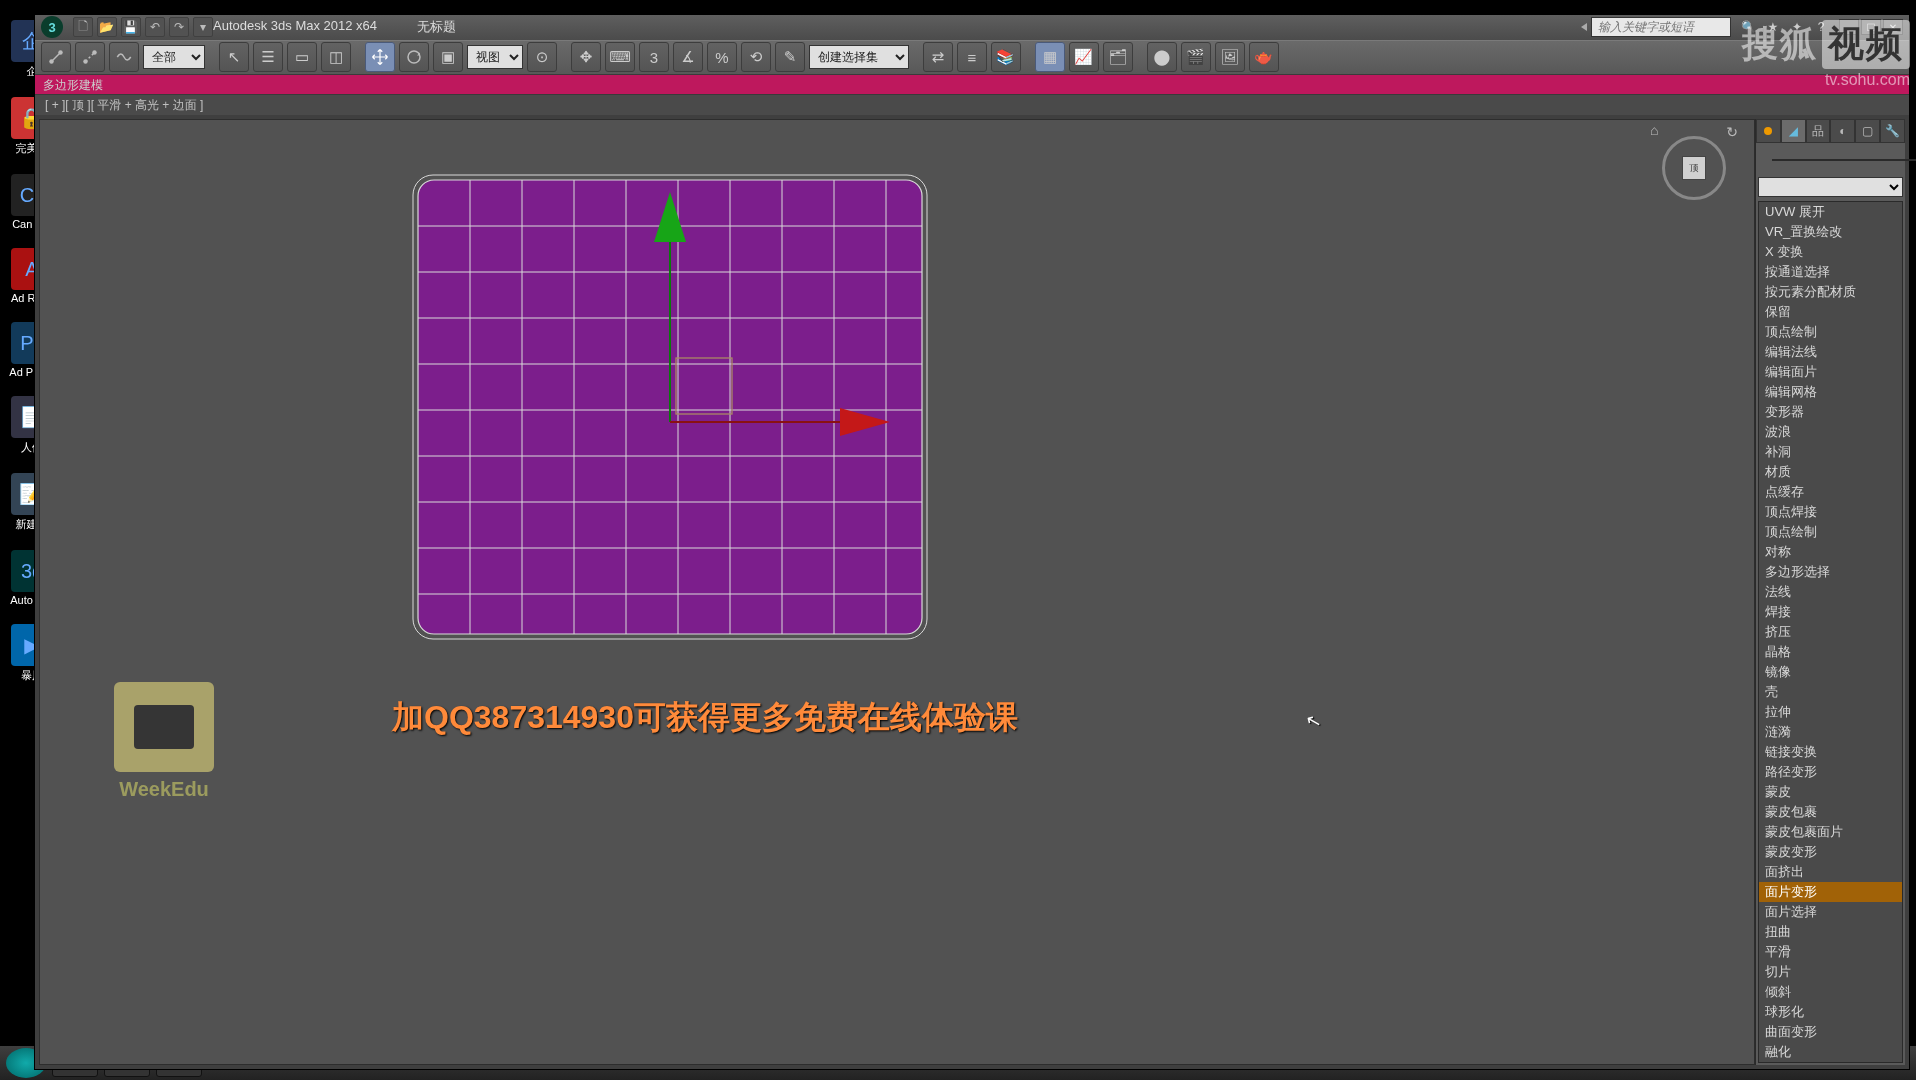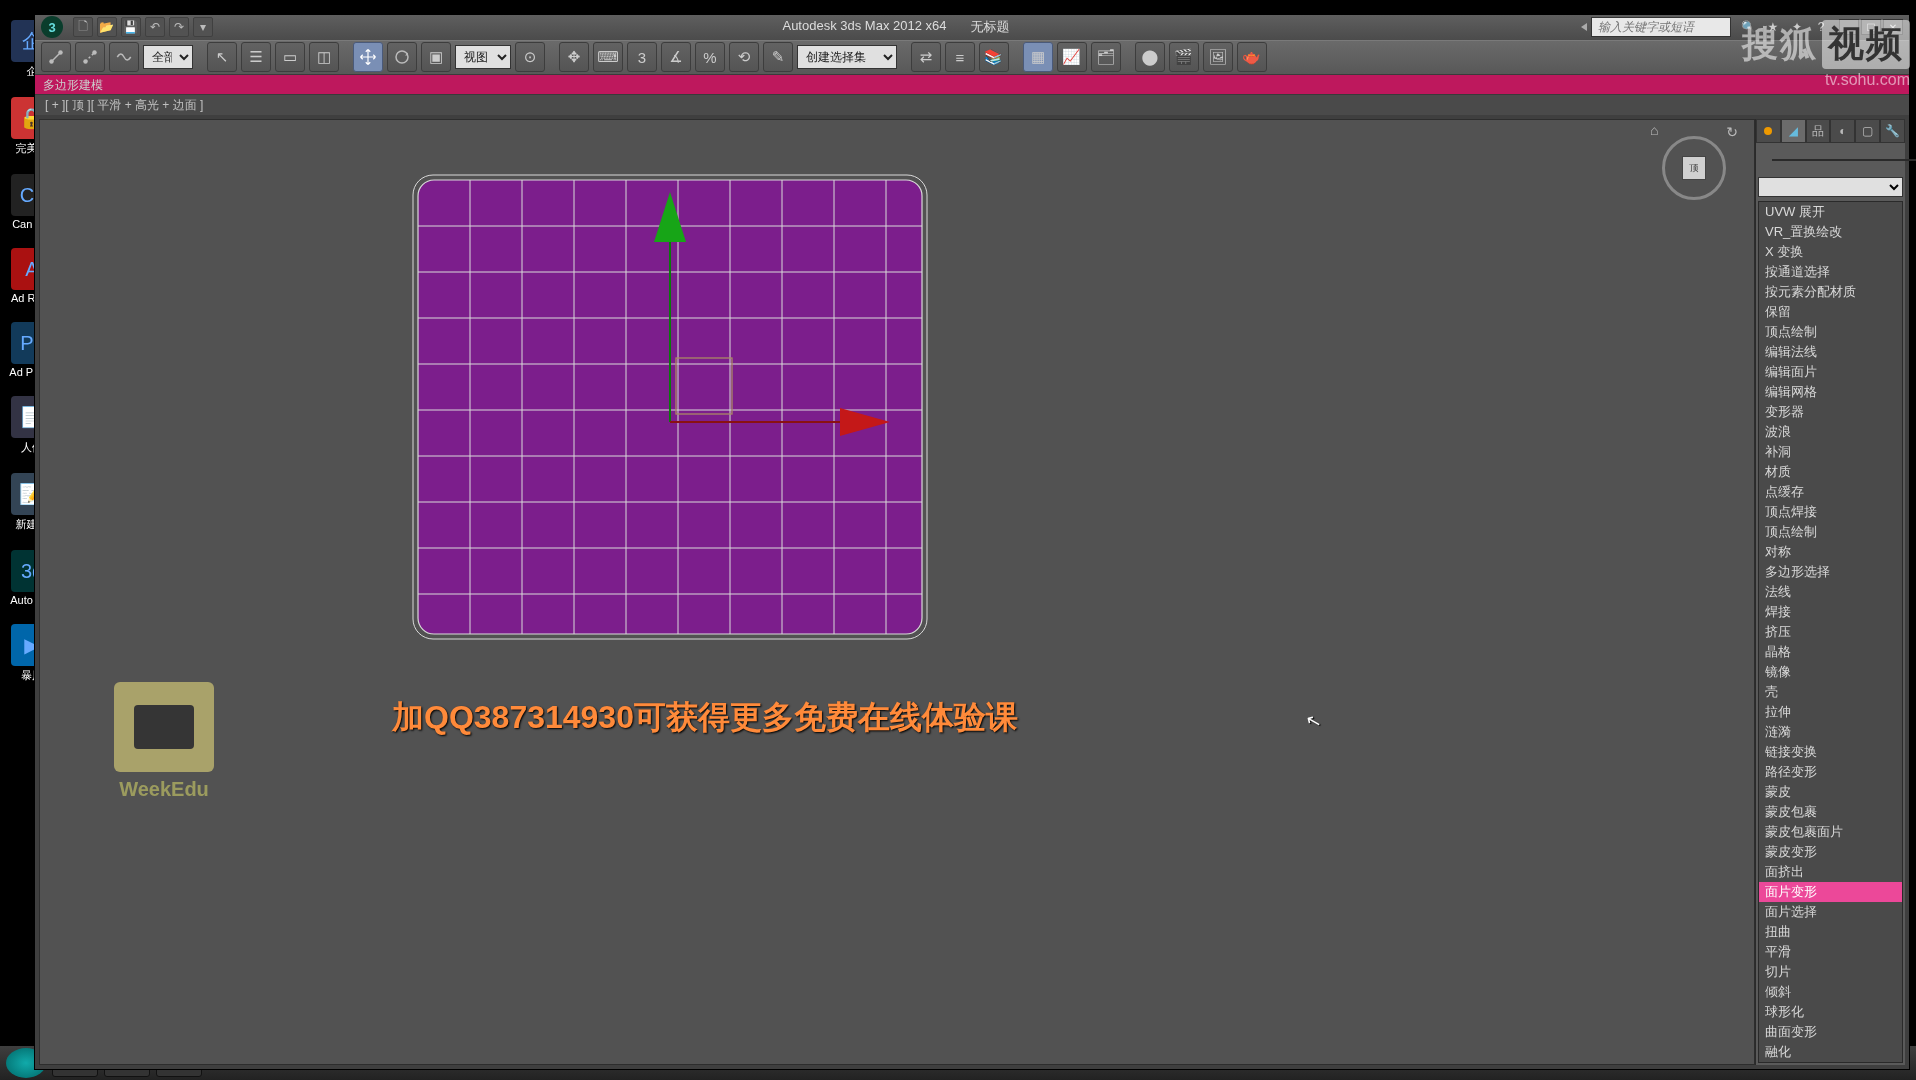--- a/index.html
+++ b/index.html
@@ -20,21 +20,21 @@
     background: #565656; border: 1px solid #000; display: flex; flex-direction: column;
     z-index: 5;
   }
   .titlebar {
     height: 28px; background: linear-gradient(#5f5f5f, #4b4b4b);
     display: flex; align-items: center; padding: 0 6px; color: #ddd; font-size: 13px;
   }
   .app-icon { width: 22px; height: 22px; background: #0a3d2c; border-radius: 50%; margin-right: 10px; display: flex; align-items: center; justify-content: center; color: #6dd; font-size: 13px; font-weight: bold; }
   .qat { display: flex; gap: 4px; }
   .qat-btn { width: 20px; height: 20px; background: #525252; border: 1px solid #404040; border-radius: 2px; display: flex; align-items: center; justify-content: center; font-size: 12px; color: #bbb; cursor: pointer; }
-  .title-text { flex: 1; text-align: center; display: flex; gap: 24px; justify-content: center; }
+  .title-text { flex: 1; text-align: center; display: flex; gap: 40px; }
   .title-search { display: flex; align-items: center; gap: 4px; margin-right: 8px; }
   .title-search input { width: 140px; height: 20px; background: #e8e8e8; border: 1px solid #333; padding: 0 6px; font-size: 12px; color: #888; font-style: italic; }
   .title-right-icons { display: flex; gap: 4px; }
   .title-right-icons .qat-btn { background: transparent; border: none; color: #ccc; }
   .win-controls { display: flex; gap: 2px; margin-left: 8px; }
   .win-btn { width: 20px; height: 16px; background: #6b6b6b; border: 1px solid #333; font-size: 10px; display: flex; align-items: center; justify-content: center; cursor: pointer; color: #ddd; }
 
   .menubar {
     height: 22px; background: #4d4d4d; display: flex; align-items: center; padding: 0 8px; gap: 16px; font-size: 13px; color: #d0d0d0;
   }
@@ -106,21 +106,21 @@
   .cp-name-row input { flex: 1; background: #444; border: 1px solid #2a2a2a; color: #ccc; padding: 0 4px; font-size: 12px; }
   .cp-dropdown { height: 20px; margin: 2px; background: #e0e0e0; border: 1px solid #333; font-size: 12px; }
   .cp-list {
     flex: 1; background: #4a4a4a; margin: 2px; border: 1px solid #2a2a2a;
     overflow-y: auto; font-size: 13px; color: #d8d8d8;
   }
   .cp-list::-webkit-scrollbar { width: 14px; }
   .cp-list::-webkit-scrollbar-track { background: #3a3a3a; }
   .cp-list::-webkit-scrollbar-thumb { background: #6a6a6a; border: 1px solid #2a2a2a; }
   .cp-item { padding: 1px 6px; white-space: nowrap; cursor: pointer; }
-  .cp-item.selected { background: #ec4899; color: #fff; }
+  .cp-item.selected { background: #a16207; color: #fff; }
 
   .script-badge { position: absolute; left: 34px; bottom: 40px; background: #eee; color: #222; padding: 2px 6px; border: 1px solid #888; font-size: 12px; }
 
   
   .promo-text {
     position: absolute; left: 392px; top: 696px; font-size: 32px; font-weight: bold; color: #ff8a3a;
     text-shadow: 1px 1px 2px #000; z-index: 80;
   }
   .weekedu {
     position: absolute; left: 44px; top: 562px; width: 160px; height: 150px;
@@ -237,21 +237,21 @@
           <path d="M6 18 L18 6" stroke="#bbb" stroke-width="2" stroke-dasharray="3" fill="none"></path>
           <circle cx="6" cy="18" r="3" fill="#bbb"></circle>
           <circle cx="18" cy="6" r="3" fill="#bbb"></circle>
         </svg>
       </div>
     <div class="tb-btn">
         <svg viewBox="0 0 24 24">
           <path d="M3 12 Q8 4 12 12 T21 12" stroke="#bbb" stroke-width="2" fill="none"></path>
         </svg>
       </div>
-    <select class="tb-combo" style="width:50px"><option>全部</option></select>
+    <select class="tb-combo" style="width:62px"><option>全部</option></select>
     <div class="tb-sep"></div>
     <div class="tb-btn">↖</div>
     <div class="tb-btn">☰</div>
     <div class="tb-btn">▭</div>
     <div class="tb-btn">◫</div>
     <div class="tb-sep"></div>
     <div class="tb-btn active">
         <svg viewBox="0 0 24 24">
           <path d="M12 2v20M2 12h20M12 2l-3 3m3-3l3 3M12 22l-3-3m3 3l3-3M2 12l3-3m-3 3l3 3M22 12l-3-3m3 3l-3 3" stroke="#fff" stroke-width="1.6" fill="none"></path>
         </svg>

